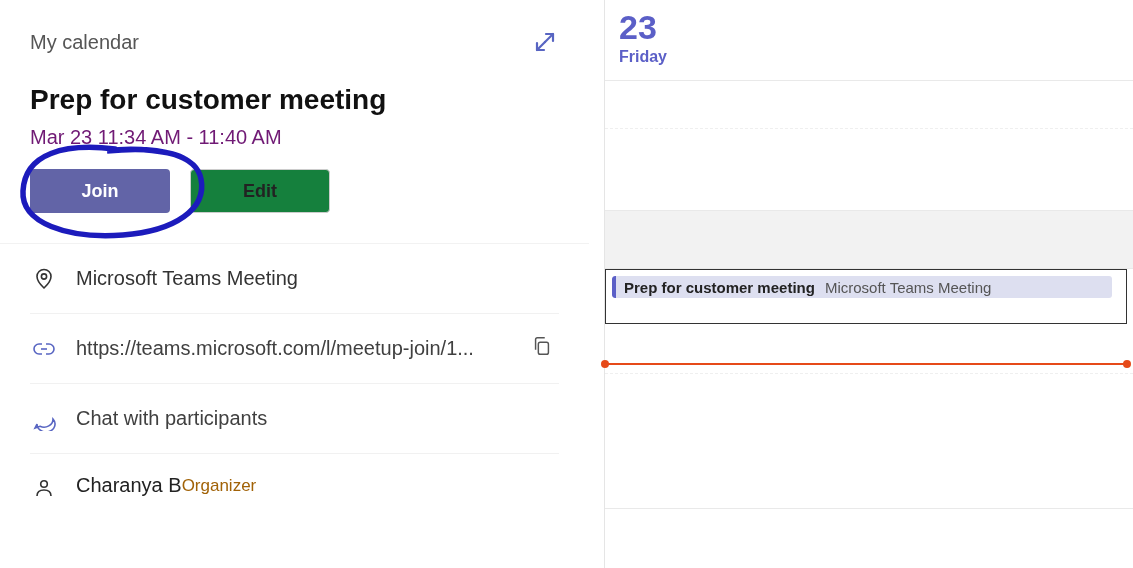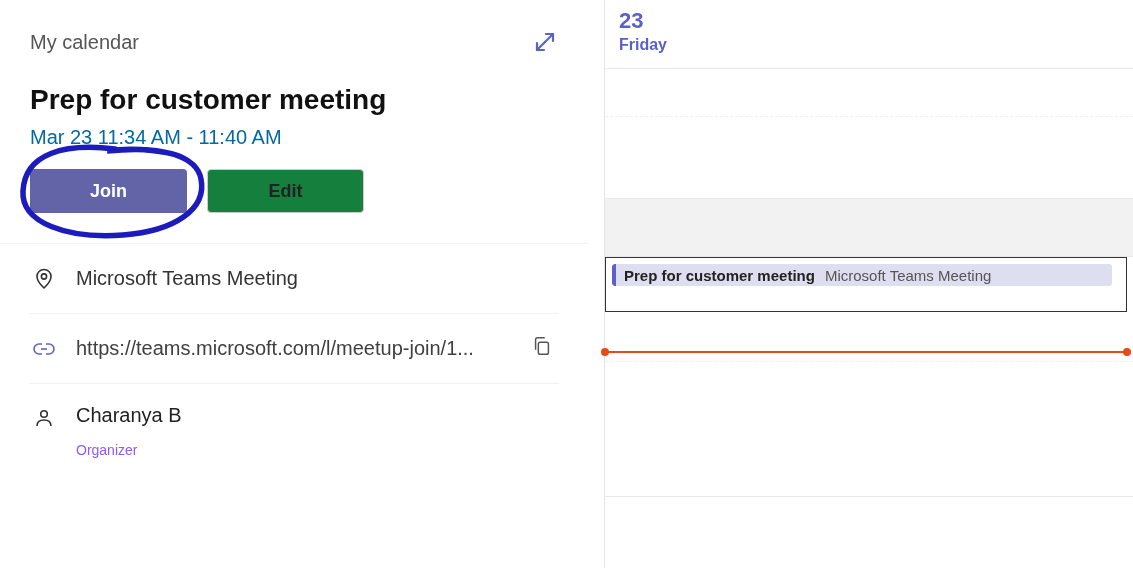--- a/index.html
+++ b/index.html
@@ -8,24 +8,24 @@
 
     
     .left-panel { width: 590px; height: 100%; background: #fff; border-right: 1px solid #fff; position: relative; }
     .lp-top { padding: 28px 30px 0 30px; }
     .lp-header { display: flex; align-items: center; }
     .lp-header-label { font-size: 20px; color: #565656; flex: 1; }
     .expand-btn { width: 28px; height: 28px; color: #5865c2; display:flex; align-items:center; justify-content:center; cursor:pointer; }
     .expand-btn svg { width: 24px; height: 24px; stroke: #5865c2; stroke-width: 2.2; fill: none; stroke-linecap:round; stroke-linejoin:round; }
 
     .event-title { font-size: 28px; font-weight: 700; color: #111; margin-top: 28px; }
-    .event-time { font-size: 20px; color: #0369a1; margin-top: 10px; }
+    .event-time { font-size: 20px; color: #701a75; margin-top: 10px; }
 
     .btn-row { display:flex; gap:20px; margin-top: 20px; position:relative; }
-    .btn { height: 44px; width: 157px; border-radius: 4px; font-size: 18px; display:flex; align-items:center; justify-content:center; cursor:pointer; font-weight:600; }
+    .btn { height: 44px; width: 140px; border-radius: 4px; font-size: 18px; display:flex; align-items:center; justify-content:center; cursor:pointer; font-weight:600; }
     .btn-join { background:#6264a7; color:#fff; border:none; }
     .btn-edit { background:#15803d; color:#222; border:1px solid #ccc; }
 
     
     .circle-annot { position:absolute; left:-15px; top:-28px; width:206px; height:102px; pointer-events:none; }
     .circle-annot path { fill:none; stroke:#1c1bbc; stroke-width:5.5; stroke-linecap:round; }
 
     .lp-divider { height: 1px; width: 100%; background:#f2f2f2; margin-top: 30px; }
 
     .detail-list { padding: 0 30px; }
@@ -33,30 +33,30 @@
     .detail-row:last-child { border-bottom:none; }
     .detail-icon { width: 28px; height: 28px; display:flex; align-items:center; justify-content:center; flex-shrink:0; }
     .detail-icon svg { stroke:#333; stroke-width:1.6; fill:none; width:24px; height:24px; }
     .detail-icon.accent svg { stroke:#5865c2; }
     .detail-text { font-size: 20px; color:#333; flex:1; white-space:nowrap; overflow:hidden; text-overflow:ellipsis; }
     .detail-text.accent { color:#404040; }
     .copy-btn { width:28px; height:28px; cursor:pointer; }
     .copy-btn svg { stroke:#555; stroke-width:1.6; fill:none; width:22px; height:22px; }
 
     .organizer-row { align-items:flex-start; padding-top:20px; height:auto; border-bottom:none; }
-    .org-text { display:flex; flex-direction:column; }
+    .org-text { display:flex; }
     .org-name { font-size:20px; color:#222; }
-    .org-role { font-size:14px; color:#8b5cf6; margin-top:15px; }
+    .org-role { font-size:17px; color:#a16207; margin-top:2px; }
 
     
     .right-panel { flex:1; height:100%; display:flex; }
     .gutter { width:15px; border-right:1px solid #e5e5e5; background:#fff; }
     .cal { flex:1; position:relative; }
     .cal-header { padding: 10px 0 14px 14px; border-bottom:1px solid #e9e9e9; }
-    .cal-daynum { font-size:22px; font-weight:700; color:#5b5fc7; line-height:1; }
+    .cal-daynum { font-size:34px; font-weight:700; color:#5b5fc7; line-height:1; }
     .cal-dayname { font-size:16px; font-weight:600; color:#5b5fc7; margin-top:4px; }
     .cal-body { position:relative; height: calc(100% - 88px); }
     .slot { position:absolute; left:0; right:0; border-bottom:1px solid #e9e9e9; }
     .slot.half { border-bottom:1px dashed #efefef; }
 
     .event-block { position:absolute; left:0; right:6px; background:#fff; border:1px solid #333; top: 188px; height:55px; }
     .event-chip { position:absolute; left:6px; right:14px; top:6px; height:22px; background:#dddff0; border-radius:3px; display:flex; align-items:center; padding:0 8px; gap:10px; overflow:hidden; }
     .event-chip::before { content:""; position:absolute; left:0; top:0; bottom:0; width:4px; background:#5b5fc7; border-radius:3px 0 0 3px; }
     .event-chip-title { font-weight:600; font-size:15px; color:#222; margin-left:4px; white-space:nowrap; }
     .event-chip-sub { font-size:15px; color:#555; white-space:nowrap; }
@@ -117,20 +117,28 @@
       </div>
       <a class="detail-text accent">https://teams.microsoft.com/l/meetup-join/1...</a>
       <div class="copy-btn">
         <svg viewBox="0 0 24 24">
             <rect x="8" y="8" width="11" height="13" rx="2"></rect>
             <path d="M5 16 L5 5 A2 2 0 0 1 7 3 L15 3"></path>
           </svg>
       </div>
     </div>
 
+    <div class="detail-row">
+      <div class="detail-icon accent">
+        <svg viewBox="0 0 24 24">
+            <path d="M21 12 A9 8 0 1 1 5 17 L3 21 L8 19.3 A9 8 0 0 0 21 12 Z"></path>
+          </svg>
+      </div>
+      <div class="detail-text accent">Chat with participants</div>
+    </div>
 
     <div class="detail-row organizer-row">
       <div class="detail-icon">
         <svg viewBox="0 0 24 24">
             <circle cx="12" cy="8" r="3.3"></circle>
             <path d="M5 20 C5 16 8 14 12 14 C16 14 19 16 19 20"></path>
           </svg>
       </div>
       <div class="org-text">
         <div class="org-name">Charanya B</div>

